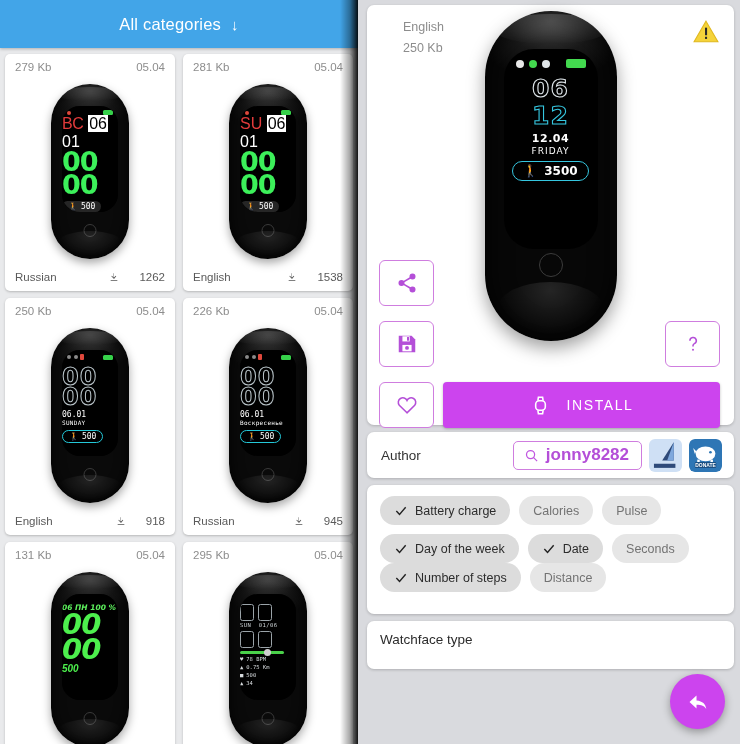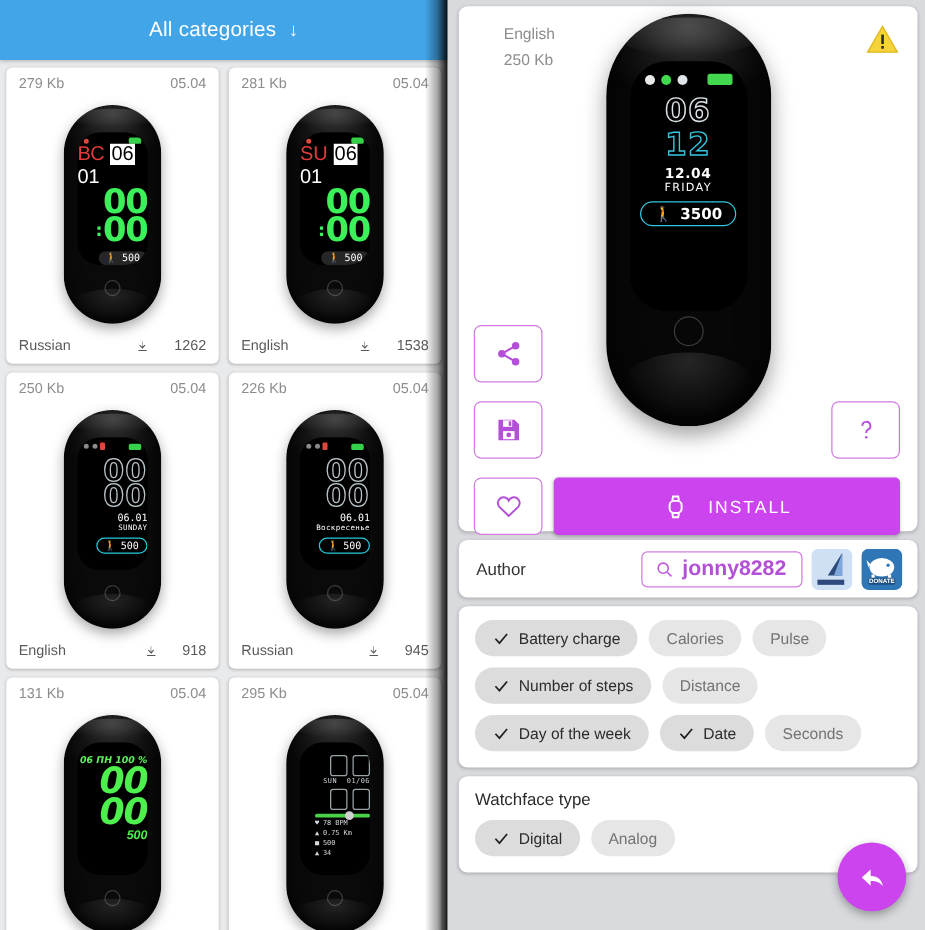--- a/index.html
+++ b/index.html
@@ -94,21 +94,21 @@
     position:absolute; left:9%; bottom:2%; width:82%; height:14%;
     border-radius:50%;
     background: radial-gradient(ellipse at 50% 20%, rgba(255,255,255,.10), rgba(255,255,255,0) 70%);
   }
   .screen {
     position: absolute;
     left: 11px; top: 22px; width: 56px; height: 106px;
     border-radius: 18px;
     background: #000;
     overflow: hidden;
-    display: flex; flex-direction: column; align-items: flex-end;
+    display: flex; flex-direction: column; align-items: flex-start;
     box-shadow: inset 0 0 6px #000;
   }
   .home-dot {
     position: absolute; left: 50%; bottom: 22px; transform: translateX(-50%);
     width: 13px; height: 13px; border-radius: 50%;
     border: 1.2px solid #3a3a3a;
   }
 
   
   .statusrow { display:flex; gap:3px; align-items:center; width:100%; padding: 4px 5px 0 5px; justify-content:space-between;}
@@ -657,64 +657,53 @@
           <span>Battery charge</span>
         </div>
         <div class="chip off">
           <span>Calories</span>
         </div>
         <div class="chip off">
           <span>Pulse</span>
         </div>
       </div>
 
+      <div class="chiprow" style="margin-bottom:0">
+        <div class="chip">
+          <svg viewBox="0 0 24 24" fill="none" stroke="#222" stroke-width="2.4">
+              <polyline points="4,12 9.5,18 20,5.5"></polyline>
+            </svg>
+          <span>Day of the week</span>
+        </div>
+        <div class="chip">
+          <svg viewBox="0 0 24 24" fill="none" stroke="#222" stroke-width="2.4">
+              <polyline points="4,12 9.5,18 20,5.5"></polyline>
+            </svg>
+          <span>Date</span>
+        </div>
+        <div class="chip off">
+          <span>Seconds</span>
+        </div>
+      </div>
+
       <div class="chiprow">
         <div class="chip">
           <svg viewBox="0 0 24 24" fill="none" stroke="#222" stroke-width="2.4">
               <polyline points="4,12 9.5,18 20,5.5"></polyline>
             </svg>
           <span>Number of steps</span>
         </div>
         <div class="chip off">
           <span>Distance</span>
         </div>
       </div>
-
-      <div class="chiprow" style="margin-bottom:0">
-        <div class="chip">
-          <svg viewBox="0 0 24 24" fill="none" stroke="#222" stroke-width="2.4">
-              <polyline points="4,12 9.5,18 20,5.5"></polyline>
-            </svg>
-          <span>Day of the week</span>
-        </div>
-        <div class="chip">
-          <svg viewBox="0 0 24 24" fill="none" stroke="#222" stroke-width="2.4">
-              <polyline points="4,12 9.5,18 20,5.5"></polyline>
-            </svg>
-          <span>Date</span>
-        </div>
-        <div class="chip off">
-          <span>Seconds</span>
-        </div>
-      </div>
     </div>
 
     <div class="sheet" id="type-card">
       <div class="sec-title">Watchface type</div>
-      <div class="chiprow" style="margin-bottom:0">
-        <div class="chip">
-          <svg viewBox="0 0 24 24" fill="none" stroke="#222" stroke-width="2.4">
-              <polyline points="4,12 9.5,18 20,5.5"></polyline>
-            </svg>
-          <span>Digital</span>
-        </div>
-        <div class="chip off">
-          <span>Analog</span>
-        </div>
-      </div>
     </div>
 
     <div id="fab">
       <svg viewBox="0 0 24 24" fill="#fff">
         <path d="M10.5 5.5 3.5 12l7 6.5v-3.7c5 0 7.8 1.3 9.8 4.2-.8-4.9-3.6-7.8-9.8-8.4z"></path>
       </svg>
     </div>
   </div>
 </div>
 

